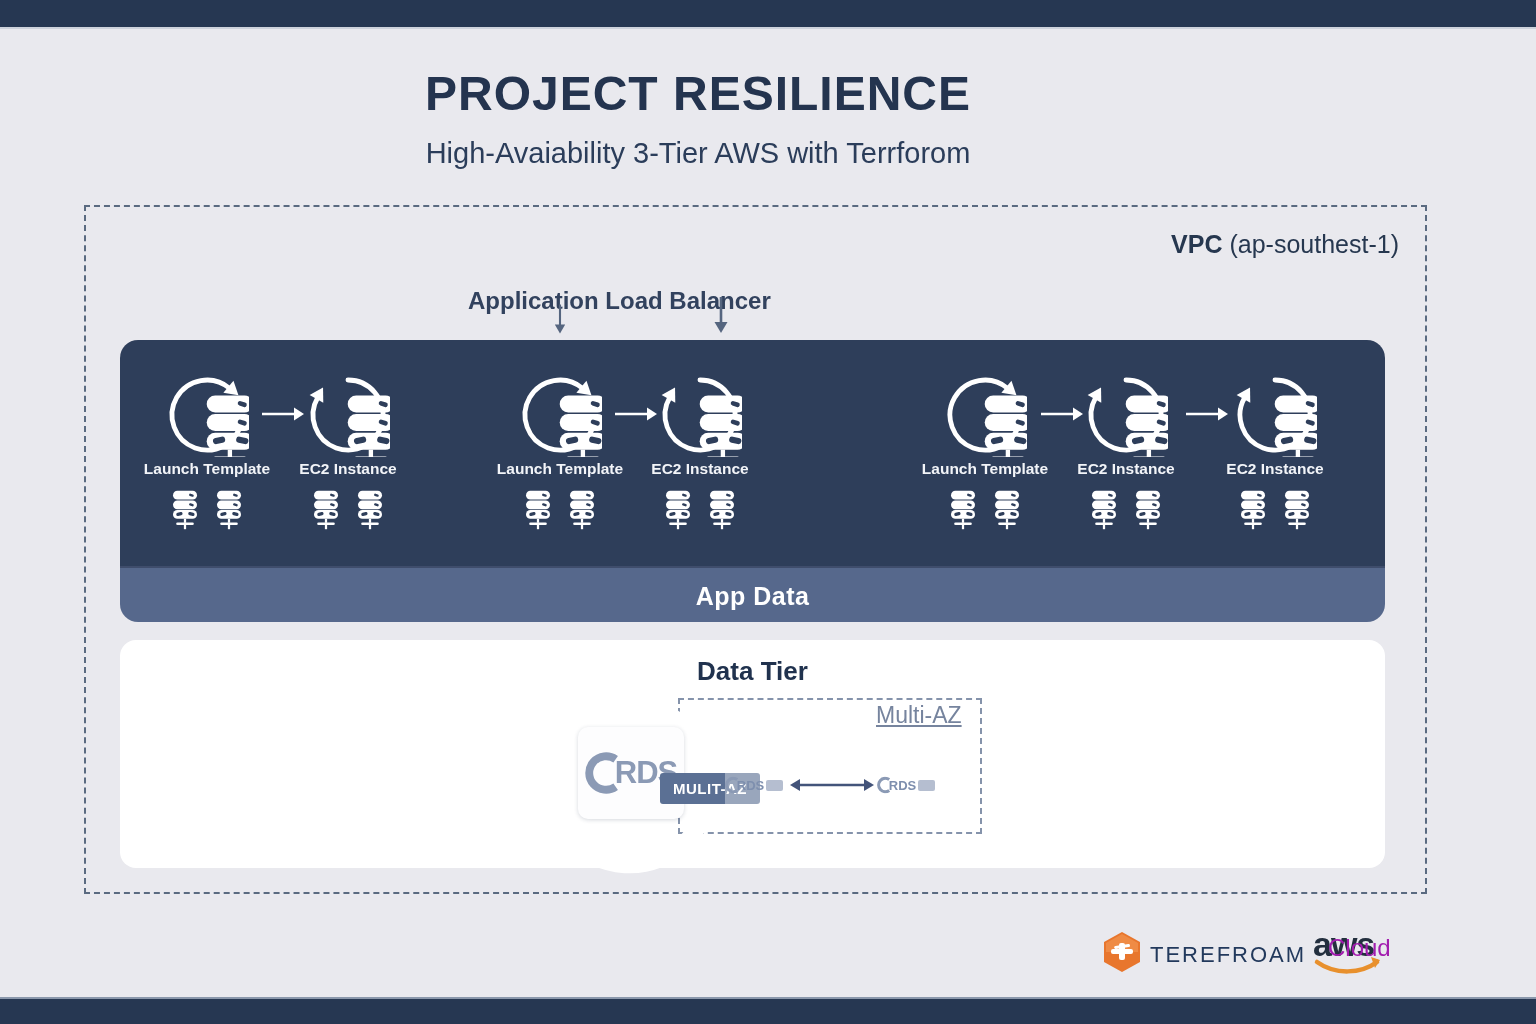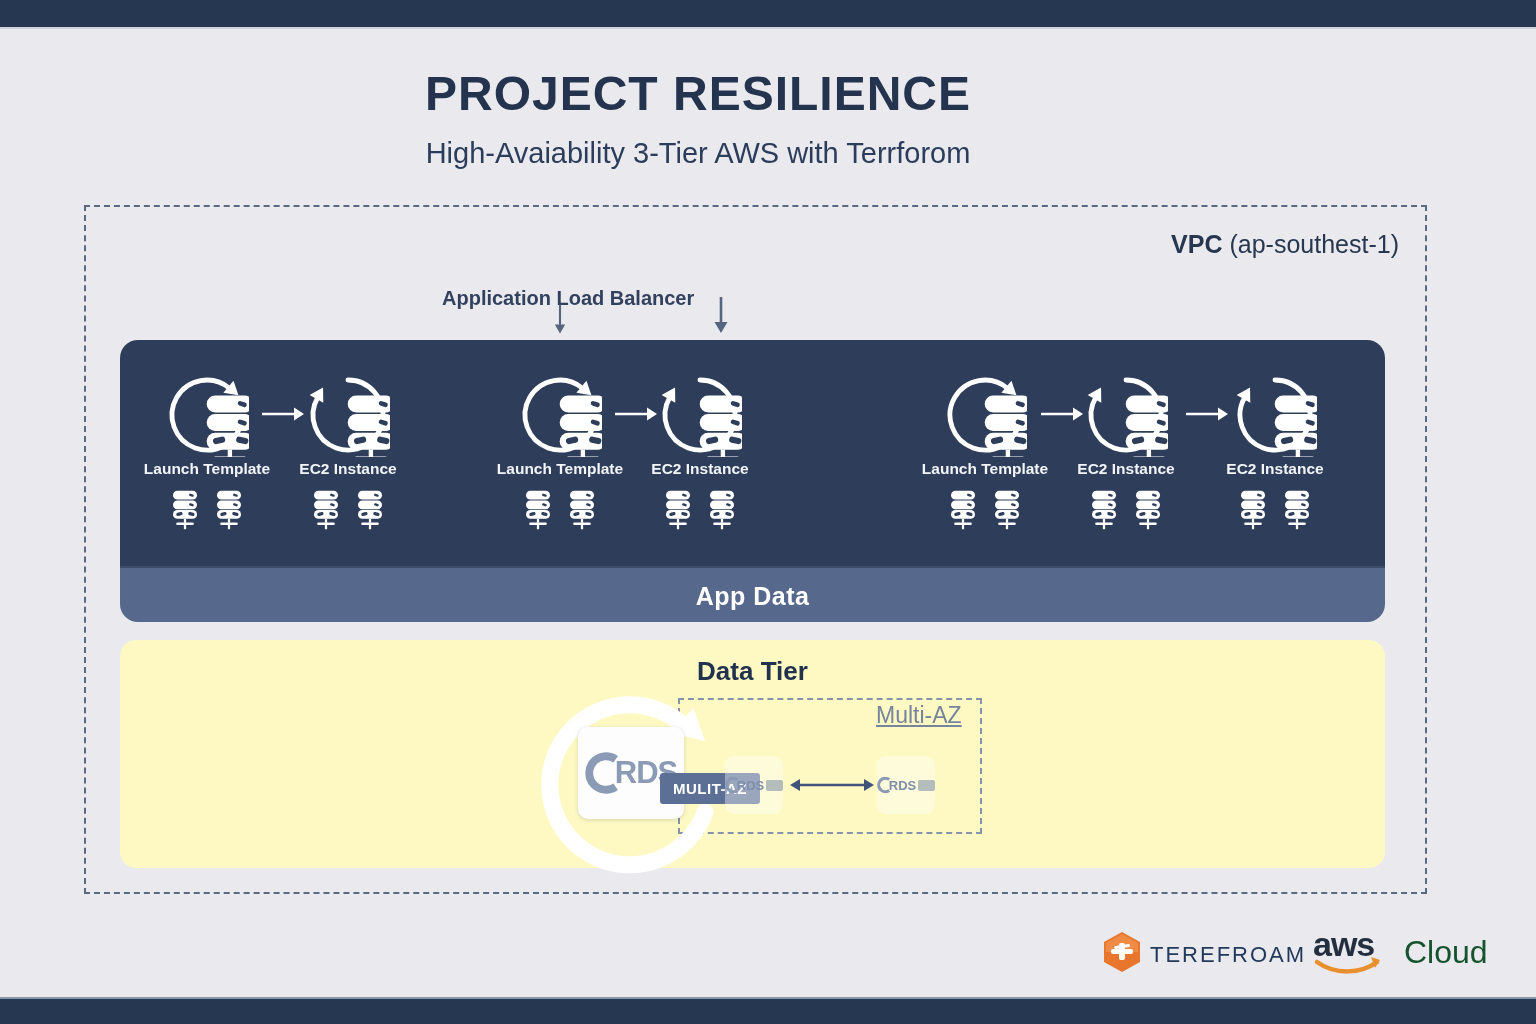--- a/index.html
+++ b/index.html
@@ -13,57 +13,57 @@
   .bottombar{top:997px;height:27px;border-top:2px solid #8a97ab;}
 
   .title-wrap{position:absolute;top:66px;left:0;width:1536px;text-align:center;transform:translateX(-70px);}
   .title{font-size:48px;font-weight:bold;letter-spacing:1px;color:#24344f;}
   .subtitle{margin-top:16px;font-size:29px;color:#2b3d5a;}
 
   .vpc-box{position:absolute;left:84px;top:205px;width:1339px;height:685px;border:2px dashed #5a6a80;}
   .vpc-label{position:absolute;left:0;top:23px;width:100%;text-align:right;transform:translateX(-26px);
     font-size:25px;color:#26374f;}
   .vpc-label b{font-weight:bold;}
-  .alb-label{position:absolute;left:356px;top:80px;font-size:20px;font-weight:bold;color:#32425e;}
+  .alb-label{position:absolute;left:382px;top:80px;font-size:24px;font-weight:bold;color:#32425e;}
   .alb-arrow{position:absolute;}
 
   .app-wrap{position:absolute;left:120px;top:340px;width:1265px;height:282px;border-radius:18px;overflow:hidden;}
   .app-dark{position:absolute;left:0;top:0;width:100%;height:226px;background:#2e3e5a;padding-left:48px;}
   .app-band{position:absolute;left:0;top:226px;width:100%;height:56px;background:#56688c;
     border-top:2px solid rgba(20,30,50,.35);display:flex;align-items:center;justify-content:center;}
   .band-label{font-size:25px;font-weight:bold;color:#fff;letter-spacing:.5px;}
 
   .unit{position:absolute;top:0;width:150px;height:226px;text-align:center;}
   .big-icon{position:absolute;left:33px;top:33px;width:84px;height:84px;}
   .unit-label{position:absolute;left:-15px;top:120px;width:180px;font-size:15.5px;font-weight:bold;color:#f2f4f8;}
   .db-pair{position:absolute;left:0;top:148px;width:150px;display:flex;justify-content:center;gap:12px;}
   .db-s{width:32px;height:44px;}
   .flow-arrow{position:absolute;top:66px;width:46px;height:16px;}
 
-  .data-box{position:absolute;left:120px;top:640px;width:1265px;height:228px;border-radius:16px;background:#fef9c3;}
+  .data-box{position:absolute;left:120px;top:640px;width:1265px;height:228px;border-radius:16px;background:#ffffff;}
   .data-label{position:absolute;left:0;top:16px;width:100%;text-align:center;font-size:26px;font-weight:bold;color:#20324e;}
   .maz-dashed{position:absolute;left:558px;top:58px;width:300px;height:132px;border:2px dashed #8593ab;}
   .maz-label{position:absolute;left:756px;top:62px;font-size:23px;color:#76849e;text-decoration:underline;}
   .rds-ring{position:absolute;left:415px;top:50px;width:192px;height:196px;}
   .rds-card{position:absolute;left:458px;top:87px;width:106px;height:92px;background:#fdfdfe;border-radius:10px;
     display:flex;align-items:center;justify-content:center;box-shadow:0 1px 4px rgba(30,45,70,.18);}
   .rds-word{font-size:31px;font-weight:bold;color:#8b9ab5;letter-spacing:-1px;margin-left:-12px;}
   .rds-badge{position:absolute;left:540px;top:133px;width:100px;height:31px;background:#5b7094;border-radius:3px;
     display:flex;align-items:center;justify-content:center;font-size:15px;font-weight:bold;color:#fff;letter-spacing:.5px;}
   .replica{position:absolute;top:116px;width:58px;height:58px;background:rgba(255,255,255,.38);border-radius:9px;
     display:flex;align-items:center;justify-content:center;}
   .replica .rds-word{font-size:13px;letter-spacing:0;margin-left:-5px;color:#7e8fae;}
   .replica .mini-badge{width:20px;height:11px;background:rgba(90,110,150,.45);border-radius:2px;margin-left:2px;}
   .rep-arrow{position:absolute;left:668px;top:136px;width:88px;height:18px;}
 
   .footer{position:absolute;left:0;top:920px;width:1536px;height:70px;}
   .tf-logo{position:absolute;left:1104px;top:12px;width:36px;height:40px;}
   .tf-text{position:absolute;left:1150px;top:22px;font-size:22px;font-weight:normal;letter-spacing:2px;color:#22395c;}
   .aws-logo{position:absolute;left:1313px;top:6px;width:70px;height:52px;}
-  .cloud-text{position:absolute;left:1404px;top:14px;font-size:32px;color:#14532d;}
+  .cloud-text{position:absolute;left:1328px;top:14px;font-size:24px;color:#a21caf;}
 </style>
 </head>
 <body>
 
 <svg width="0" height="0" style="position:absolute" aria-hidden="true">
   <defs>
     <symbol id="sym-db" viewBox="0 0 40 50">
       <rect x="5" y="1" width="30" height="11" rx="5.5" fill="#fff"></rect>
       <rect x="5" y="13" width="30" height="11" rx="5.5" fill="#fff"></rect>
       <rect x="5" y="25" width="30" height="11" rx="5.5" fill="#fff"></rect>

